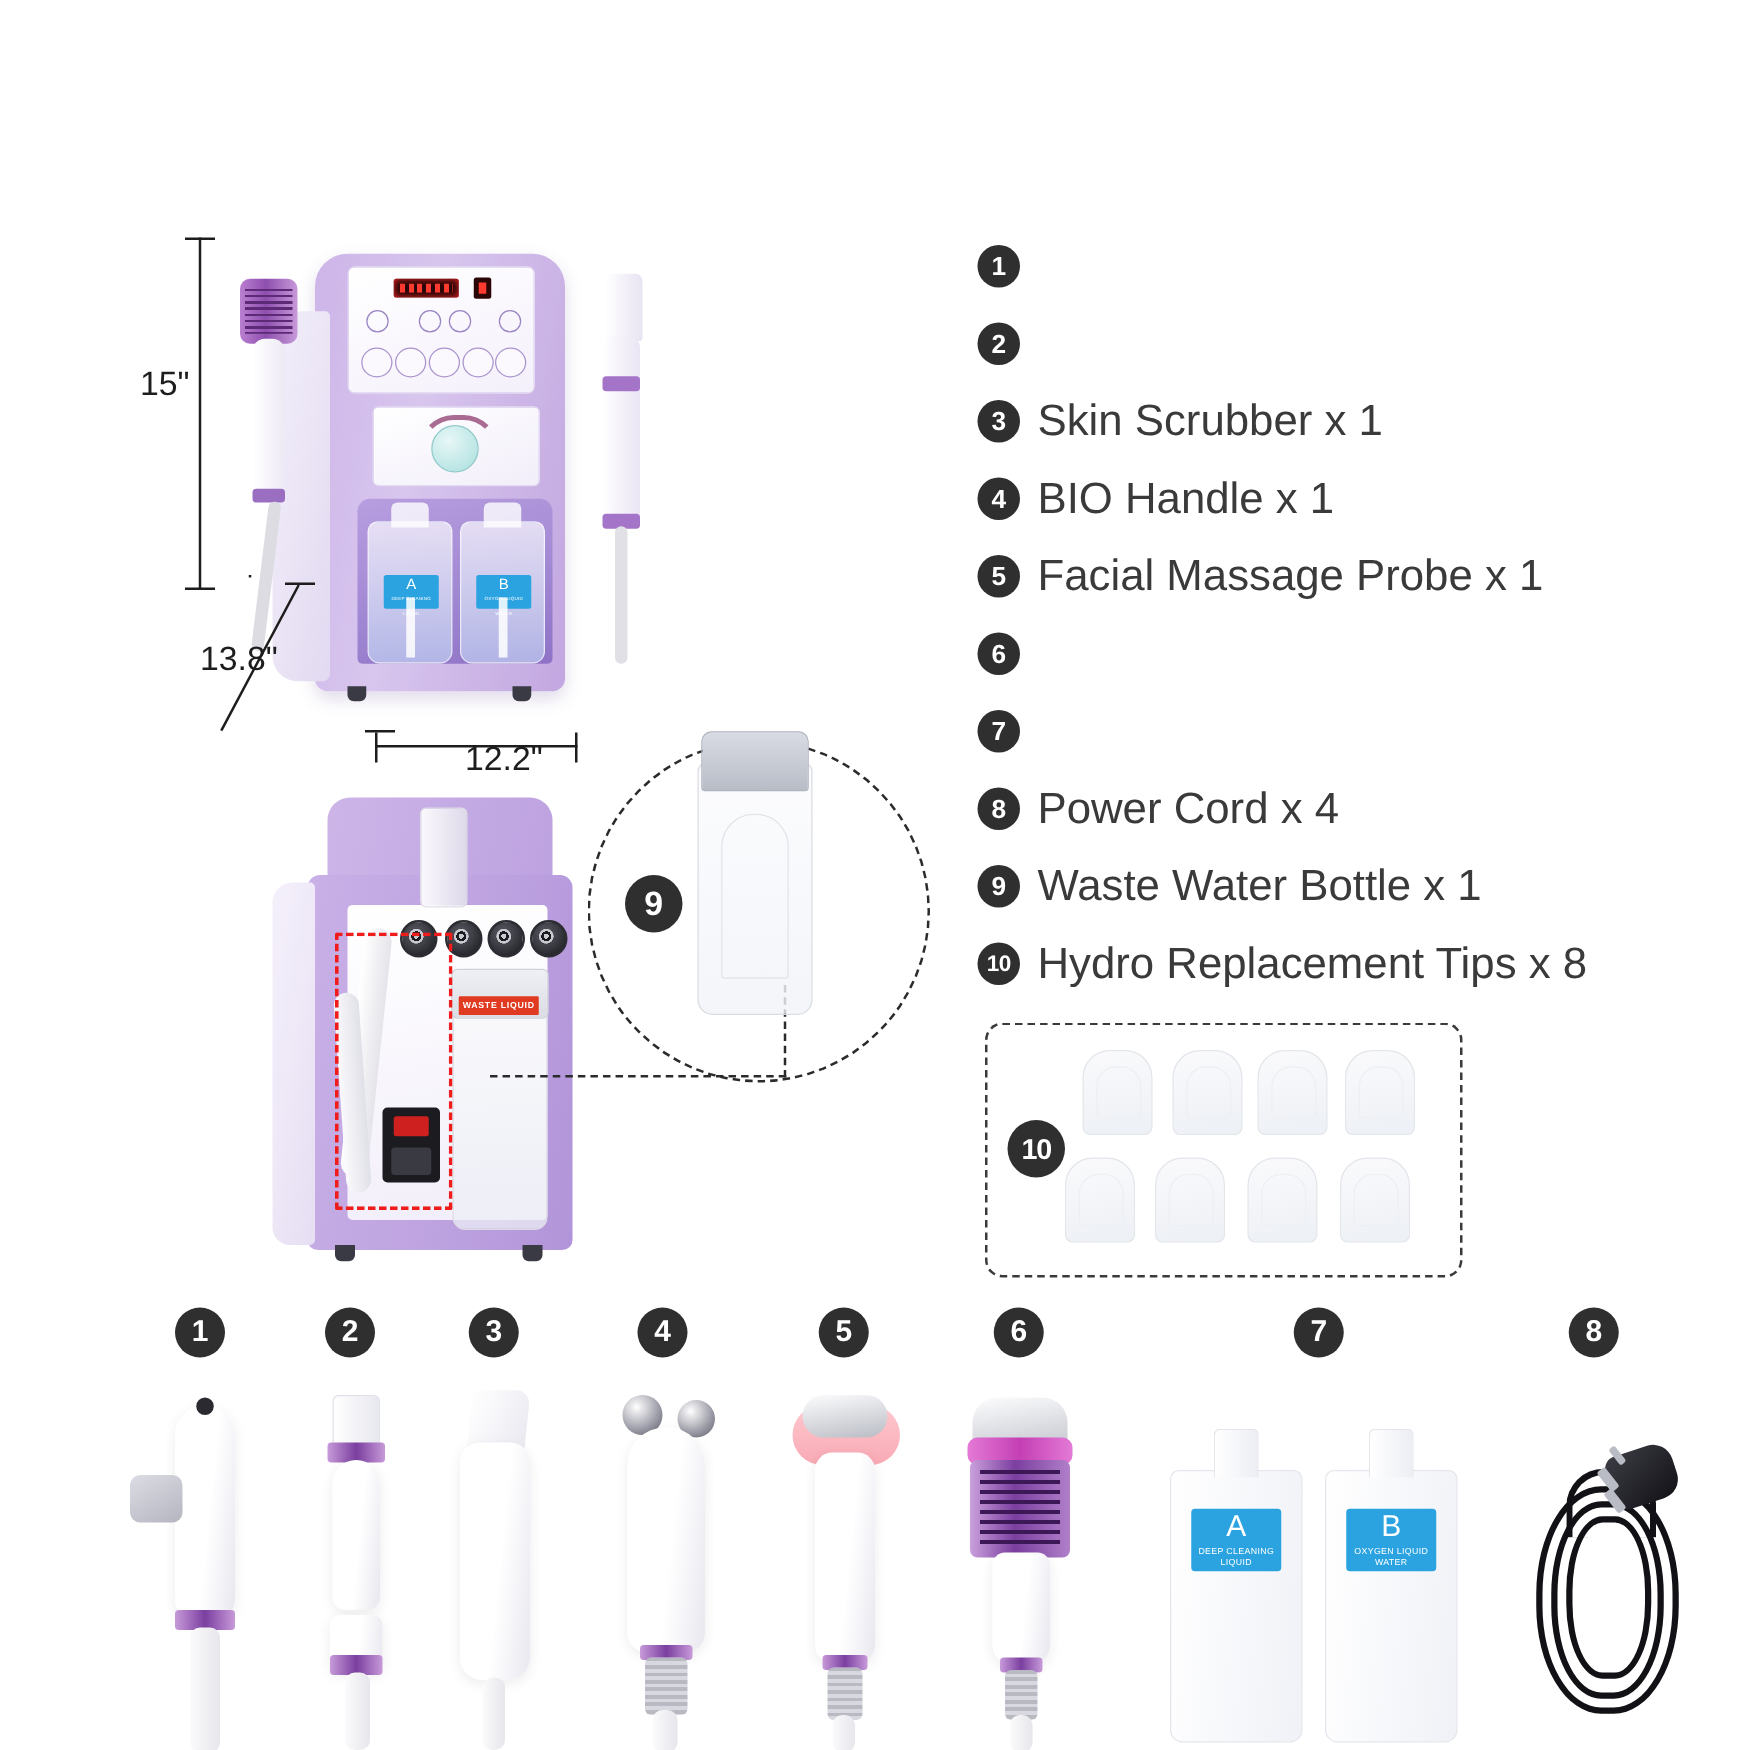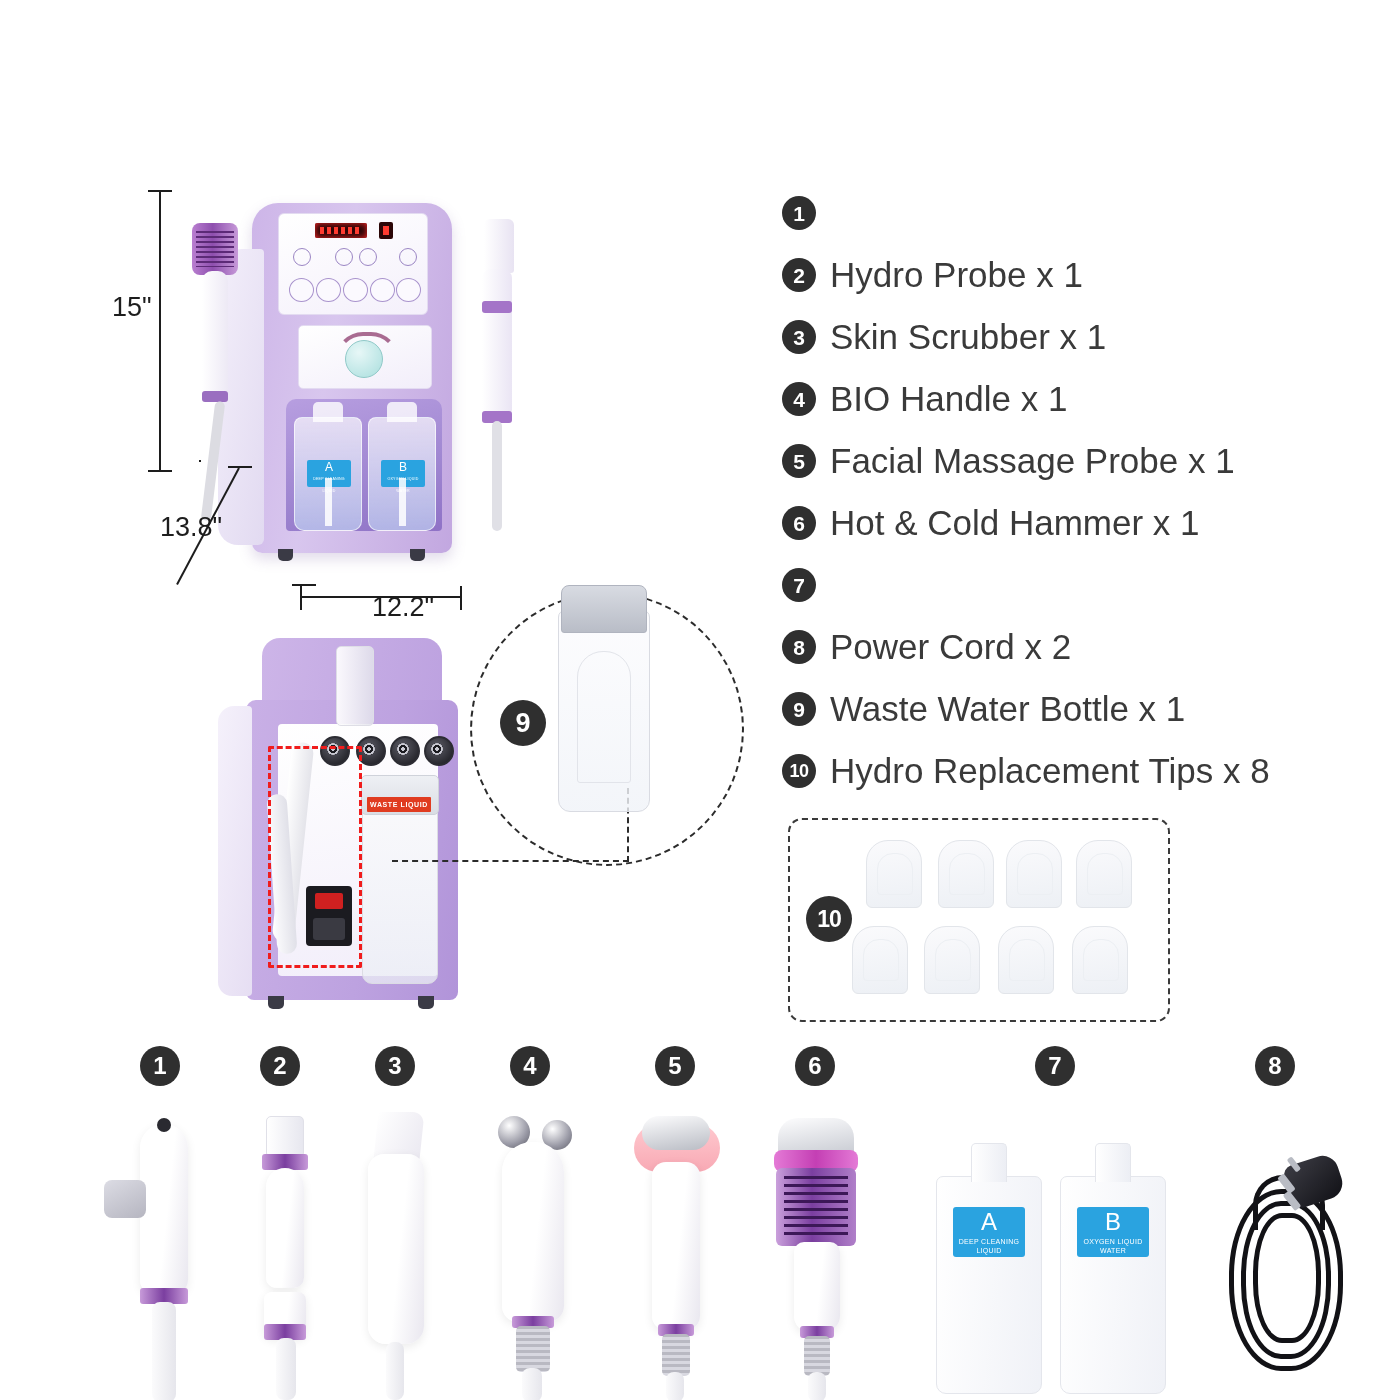--- a/index.html
+++ b/index.html
@@ -314,44 +314,42 @@
 
 <div class="stage">
 
 
   <div class="pkg-list">
     <div class="pkg-row">
       <div class="badge">1</div>
     </div>
     <div class="pkg-row">
       <div class="badge">2</div>
-      <div class="pkg-label">Hydro Probe x 1</div>
     </div>
     <div class="pkg-row">
       <div class="badge">3</div>
       <div class="pkg-label">Skin Scrubber x 1</div>
     </div>
     <div class="pkg-row">
       <div class="badge">4</div>
       <div class="pkg-label">BIO Handle x 1</div>
     </div>
     <div class="pkg-row">
       <div class="badge">5</div>
       <div class="pkg-label">Facial Massage Probe x 1</div>
     </div>
     <div class="pkg-row">
       <div class="badge">6</div>
-      <div class="pkg-label">Hot &amp; Cold Hammer x 1</div>
     </div>
     <div class="pkg-row">
       <div class="badge">7</div>
     </div>
     <div class="pkg-row">
       <div class="badge">8</div>
-      <div class="pkg-label">Power Cord x 2</div>
+      <div class="pkg-label">Power Cord x 4</div>
     </div>
     <div class="pkg-row">
       <div class="badge">9</div>
       <div class="pkg-label">Waste Water Bottle x 1</div>
     </div>
     <div class="pkg-row">
       <div class="badge wide">10</div>
       <div class="pkg-label">Hydro Replacement Tips x 8</div>
     </div>
   </div>

